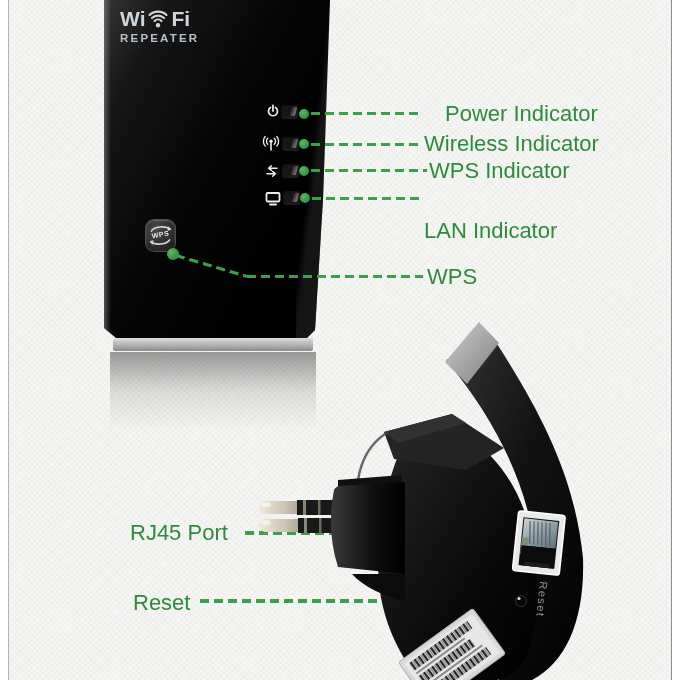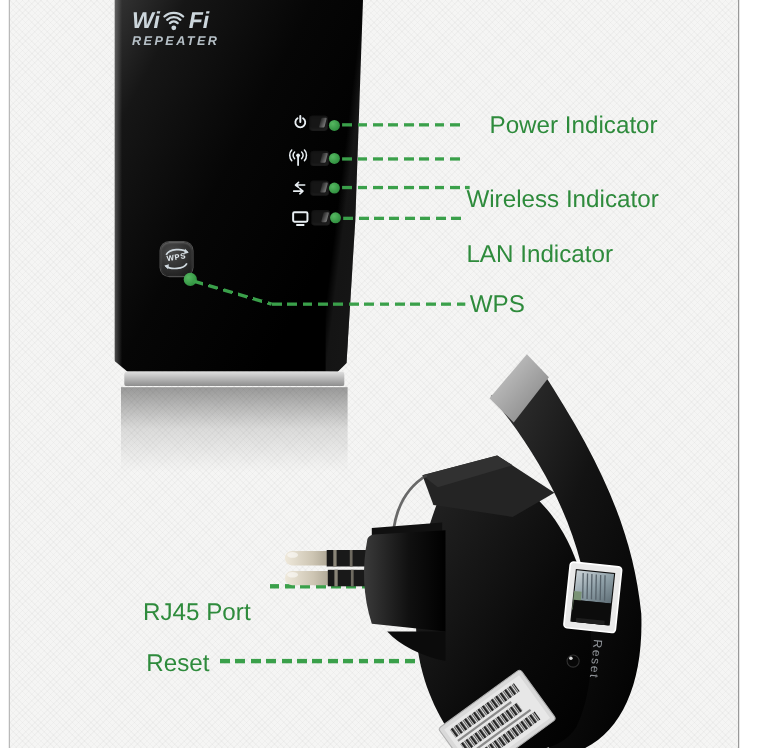--- a/index.html
+++ b/index.html
@@ -7,21 +7,21 @@
          font-family:"Liberation Sans",sans-serif;--green-line:#3aa04a;--green-text:#2e8b3c;}
   .photo{position:absolute;left:8px;top:0;width:662px;height:680px;
          border-left:1px solid #b3b3b3;border-right:1px solid #8f8f8f;
          background-color:#f5f5f4;
          background-image:repeating-linear-gradient(45deg,rgba(0,0,0,.025) 0 1px,transparent 1px 4px),
                           repeating-linear-gradient(-45deg,rgba(0,0,0,.025) 0 1px,transparent 1px 4px);}
   
   .device-front{position:absolute;left:104px;top:0;width:226px;height:338px;
         background:linear-gradient(118deg,#343434 0%,#161616 16%,#060606 45%,#000 78%);
         border-radius:0 0 10px 12px;
-        clip-path:polygon(0 0,226px 0,219px 200px,211px 330px,203px 338px,12px 338px,0 328px);font-style:italic;}
+        clip-path:polygon(0 0,226px 0,219px 200px,211px 330px,203px 338px,12px 338px,0 328px);}
   .device-front::before{content:'';position:absolute;left:0;top:0;bottom:0;width:7px;
         background:linear-gradient(90deg,rgba(150,150,150,.5),rgba(0,0,0,0));}
   .device-front::after{content:'';position:absolute;right:0;top:0;bottom:0;width:34px;
         background:linear-gradient(97deg,transparent 0 45%,rgba(255,255,255,.08) 55%,rgba(25,25,25,.9) 92%);}
   .base-strip{position:absolute;left:113px;top:338px;width:200px;height:13px;border-radius:2px;
         background:linear-gradient(180deg,#dedede,#8c8c8c);}
   .reflection{position:absolute;left:110px;top:352px;width:206px;height:84px;
         background:linear-gradient(180deg,rgba(25,25,25,.42),rgba(25,25,25,.12) 45%,rgba(245,245,245,0) 92%);}
   
   .logo{position:absolute;left:16px;top:6px;color:#ccd6dc;}
@@ -115,29 +115,30 @@
   <div class="dot d10" style="left:299px;top:139px;"></div>
   <div class="dot d10" style="left:299px;top:166px;"></div>
   <div class="dot d10" style="left:300px;top:193px;"></div>
 
   <div class="dash" style="left:311px;top:112px;width:110px;"></div>
   <div class="dash" style="left:311px;top:143px;width:111px;"></div>
   <div class="dash" style="left:311px;top:169px;width:116px;"></div>
   <div class="dash" style="left:312px;top:197px;width:110px;"></div>
 
   <div class="lbl" style="left:445px;top:101px;">Power Indicator</div>
-  <div class="lbl" style="left:424px;top:131px;margin-top:37px;">Wireless Indicator</div>
+  <div class="lbl" style="left:424px;top:131px;">Wireless Indicator</div>
+  <div class="lbl" style="left:429px;top:158px;">WPS Indicator</div>
   <div class="lbl" style="left:424px;top:186px;margin-top:32px;">LAN Indicator</div>
 
   <div class="dot d12" style="left:167px;top:248px;"></div>
   <div class="dash diag" style="left:176px;top:254px;width:74px;transform:rotate(16.5deg);"></div>
   <div class="dash" style="left:247px;top:275px;width:176px;"></div>
   <div class="lbl" style="left:427px;top:264px;">WPS</div>
 
-  <div class="lbl" style="left:130px;top:520px;margin-top:24px;">RJ45 Port</div>
+  <div class="lbl" style="left:130px;top:520px;">RJ45 Port</div>
   <div class="dash thick" style="left:245px;top:531px;width:250px;"></div>
   <div class="dot d15" style="left:495px;top:526px;"></div>
 
   <div class="lbl" style="left:133px;top:590px;">Reset</div>
   <div class="dash thick" style="left:200px;top:599px;width:296px;"></div>
   <div class="dot d15" style="left:497px;top:594px;"></div>
 
   <svg style="position:absolute;left:240px;top:315px;" width="380" height="365" viewBox="240 315 380 365">
     <defs>
       <linearGradient id="gArm" x1="0" y1="0" x2="1" y2="1">

